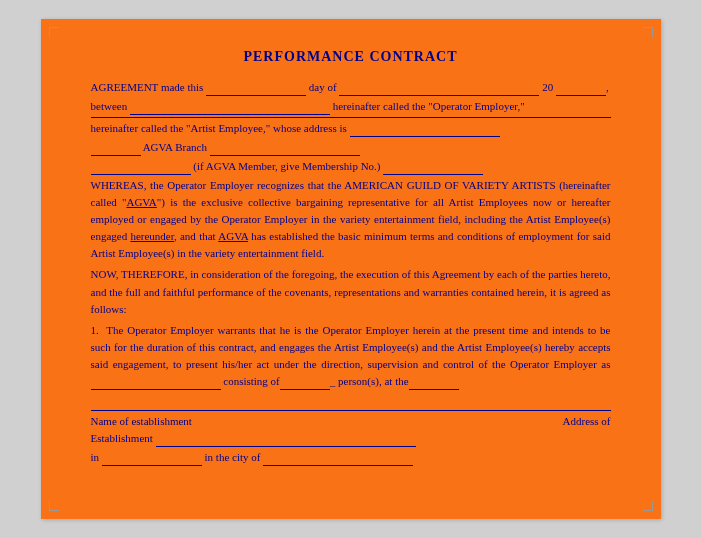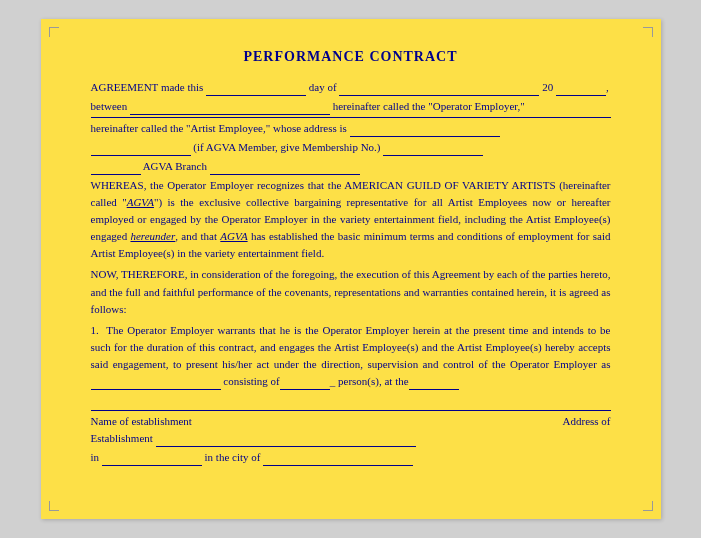--- a/index.html
+++ b/index.html
@@ -12,21 +12,21 @@
       background: #d0d0d0;
       display: flex;
       justify-content: center;
       align-items: center;
       min-height: 538px;
       width: 701px;
       font-family: "Times New Roman", Times, serif;
     }
 
     .page {
-      background: #fde047;
+      background: #f97316;
       width: 620px;
       min-height: 500px;
       padding: 30px 50px 20px 50px;
       position: relative;
       box-shadow: 1px 1px 4px rgba(0,0,0,0.2);
     }
 
     
     .corner-mark {
       position: absolute;
@@ -74,21 +74,20 @@
 
     .full-underline-line {
       border-bottom: 1px solid #00008B;
       width: 100%;
       display: block;
       margin: 2px 0 2px 0;
     }
 
     .agva-underline {
       text-decoration: underline;
-      font-style: italic;
     }
 
     .paragraph {
       text-align: justify;
       margin-bottom: 4px;
     }
 
     .numbered {
       text-align: justify;
       margin-bottom: 20px;
@@ -125,29 +124,29 @@
 
     <span class="full-underline-line"></span>
 
     <div class="block">
       <span>hereinafter called the "Artist Employee," whose address is</span>
       <span class="underline underline-lg"></span>
     </div>
 
 
     <div class="block">
+      <span class="underline underline-sm"></span>
+      <span>AGVA Branch</span>
+      <span class="underline underline-lg"></span>
+    </div>
+
+    <div class="block">
       <span class="underline underline-md"></span>
       <span>(if AGVA Member, give Membership No.)</span>
       <span class="underline underline-md"></span>
-    </div>
-
-    <div class="block">
-      <span class="underline underline-sm"></span>
-      <span>AGVA Branch</span>
-      <span class="underline underline-lg"></span>
     </div>
 
     <div class="paragraph">
       <span>WHEREAS, the Operator Employer recognizes that the AMERICAN GUILD OF VARIETY ARTISTS (hereinafter called "<span class="agva-underline">AGVA</span>") is the exclusive collective bargaining representative for all Artist Employees now or hereafter employed or engaged by the Operator Employer in the variety entertainment field, including the Artist Employee(s) engaged <span class="agva-underline">hereunder</span>, and that <span class="agva-underline">AGVA</span> has established the basic minimum terms and conditions of employment for said Artist Employee(s) in the variety entertainment field.</span>
     </div>
 
     <div class="paragraph">
       NOW, THEREFORE, in consideration of the foregoing, the execution of this Agreement by each of the parties hereto, and the full and faithful performance of the covenants, representations and warranties contained herein, it is agreed as follows:
     </div>
 

